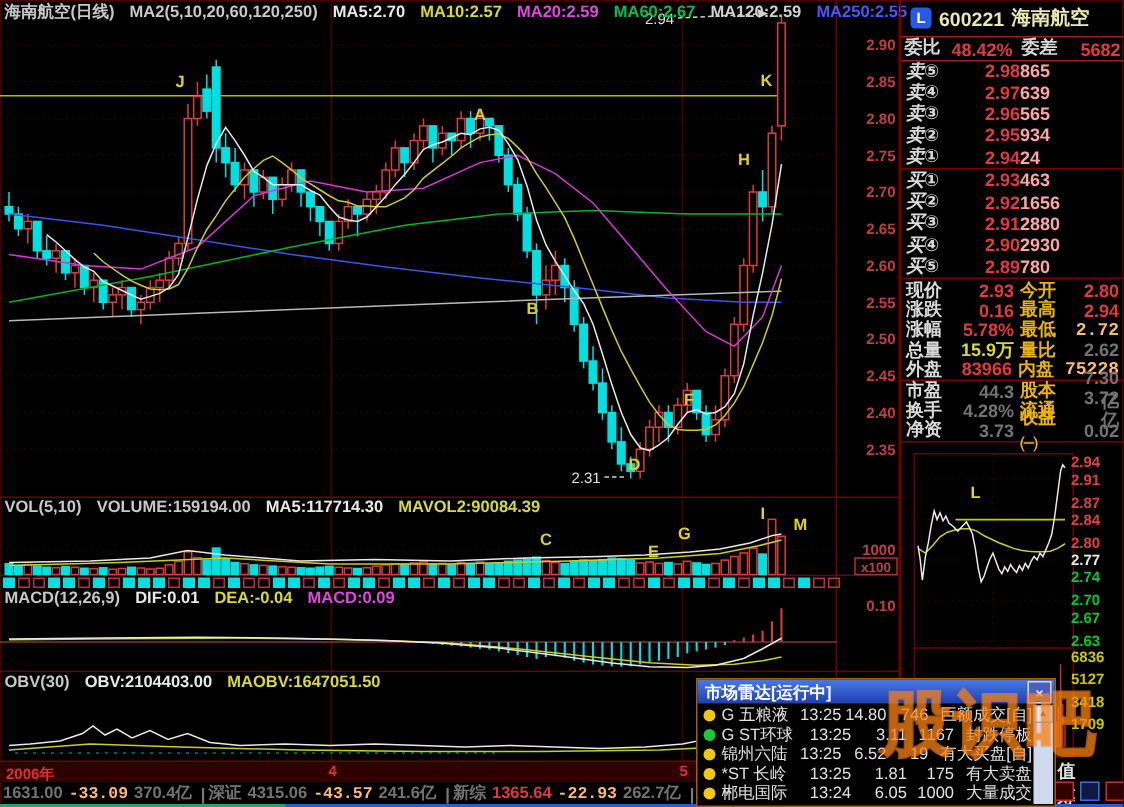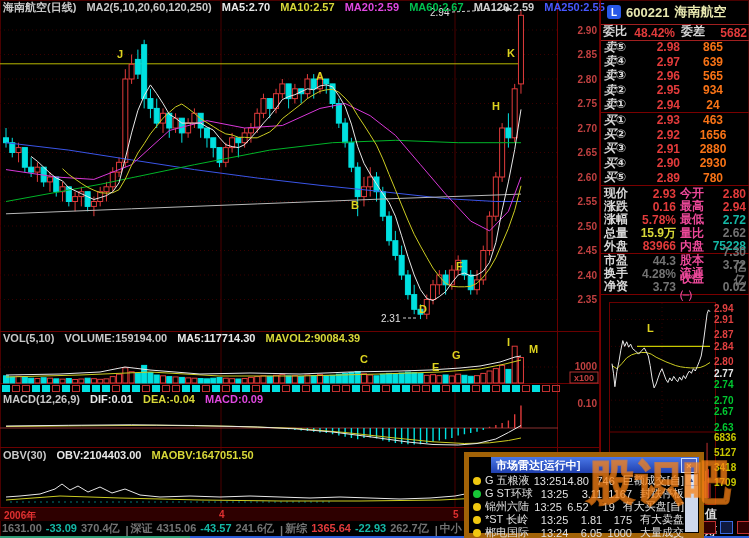--- a/index.html
+++ b/index.html
@@ -4,21 +4,21 @@
 <style>
   html,body{margin:0;padding:0;background:#222;}
   .screen{position:relative;width:749px;height:538px;background:#000;overflow:hidden;
           font-family:"Liberation Sans","DejaVu Sans",sans-serif;box-shadow:inset 0 0 0 1px #4a0000;}
   svg{position:absolute;left:0;top:0;}
   svg text{font-family:"Liberation Sans","DejaVu Sans",sans-serif;}
   .hdr{position:absolute;left:3px;white-space:nowrap;font:700 11px "Liberation Sans","DejaVu Sans",sans-serif;z-index:2;}
   .hdr span{margin-right:7px;}
   .c-wh{color:#c8c8c8;} .c-wt{color:#e8e8e8;} .c-yl{color:#d8d838;} .c-mg{color:#e048e0;}
   .c-gr{color:#00c050;} .c-bl{color:#4858ff;} .c-gy{color:#d0d0d0;}
-  .c-red{color:#e23b3b;} .c-green{color:#14b8a6;} .c-yellow{color:#d8d838;} .c-white{color:#737373;}
+  .c-red{color:#e23b3b;} .c-green{color:#fdba74;font-family:Liberation Mono, monospace;} .c-yellow{color:#d8d838;} .c-white{color:#737373;}
   .axisbar{position:absolute;left:0;top:508px;width:600px;height:13px;background:#2e0000;z-index:2;}
   .axisbar span{position:absolute;top:1px;font:700 10px "Liberation Sans",sans-serif;color:#e03030;}
   .statusbar{position:absolute;left:0;top:521px;width:600px;height:15px;z-index:4;display:flex;align-items:flex-end;
              font:700 11px "Liberation Sans",sans-serif;white-space:nowrap;padding-left:2px;}
   .statusbar .grp span{margin-right:4px;}
   .statusbar .div{color:#7a7a7a;margin:0 2px;}
   .task-green{position:absolute;left:0;top:536px;width:190px;height:2.5px;background:#2f9e77;z-index:4;}
   .task-blue{position:absolute;left:190px;top:535.5px;width:559px;height:3px;background:#2b5cd8;z-index:4;}
   .qp{position:absolute;left:600px;top:0;width:149px;height:538px;z-index:3;box-sizing:border-box;
       border-left:1px solid #7a0000;font:700 12px "Liberation Sans","DejaVu Sans",sans-serif;}
@@ -26,33 +26,33 @@
   .qp-logo{width:14px;height:14px;background:#2858e8;color:#fff;border-radius:3px;font:700 10px "Liberation Sans",sans-serif;
            display:flex;align-items:center;justify-content:center;margin-right:5px;}
   .qp-code,.qp-name{color:#e8e8b0;font-size:13px;margin-right:5px;}
   .q-weibi{height:15px;display:flex;align-items:flex-end;padding:0 2px;border-bottom:1px solid #a02020;}
   .q-weibi .lab{color:#d8d8d8;width:28px;} .q-weibi .val{width:44px;text-align:right;margin-right:6px;}
   .q-weibi .val2{flex:1;text-align:right;}
   .q-asks,.q-bids{position:absolute;left:0;right:0;border-bottom:1px solid #7a0000;}
   .q-asks{top:40px;} .q-bids{top:113px;}
   .qrow{height:14.4px;display:flex;align-items:center;padding:0 3px;}
   .qrow .ql{width:34px;color:#d8d8d8;font-style:italic;} .qrow .qpx{width:42px;text-align:right;color:#e23b3b;}
-  .qrow .qv{flex:1;text-align:center;color:#f97316;}
+  .qrow .qv{flex:1;text-align:left;color:#fca5a5;}
   .q-stats{position:absolute;top:187px;left:0;right:0;border-bottom:1px solid #7a0000;}
   .srow{height:13.2px;display:flex;align-items:center;padding:0 3px;font-size:12px;}
   .srow .l{width:30px;color:#d8d8d8;} .srow .v1{width:42px;text-align:right;margin-right:4px;}
-  .srow .l2{width:32px;color:#ec4899;} .srow .v2{flex:1;text-align:right;}
+  .srow .l2{width:32px;color:#eab308;} .srow .v2{flex:1;text-align:right;}
   .srow:nth-child(5){border-bottom:1px solid #7a0000;}
   .qp-tabs{position:absolute;top:506px;left:104px;color:#e0e0e0;font-size:12px;}
   .qp-tabs span{margin-right:10px;}
   .qp-icons{position:absolute;top:521px;left:102px;display:flex;gap:4px;}
   .qp-icons i{width:11px;height:11px;border:1px solid #c03030;background:#300000;display:block;}
   .qp-icons i:nth-child(2){border-color:#3a6ae0;background:#101a40;}
   .popup{position:absolute;left:464px;top:452px;width:240px;height:86px;background:#000;z-index:10;
-         border:5px solid #a16207;box-sizing:border-box;padding-left:22px;}
+         border:1px solid #a16207;box-sizing:border-box;}
   .popup-title{height:16px;background:linear-gradient(#4a78e8,#1f3fae);color:#fff;display:flex;align-items:center;
                font:700 11px "Liberation Sans",sans-serif;padding-left:5px;}
   .popup-close{position:absolute;right:2px;top:1px;width:14px;height:13px;background:#4a5fc0;border:1px solid #cfe0ff;
                color:#fff;font:700 9px "Liberation Sans",sans-serif;display:flex;align-items:center;justify-content:center;cursor:pointer;}
   .popup-rows{position:absolute;top:17px;left:1px;right:15px;bottom:0;}
   .prow{height:13px;display:flex;align-items:center;font:400 11px "Liberation Sans","DejaVu Sans",sans-serif;color:#e0e0e0;padding-left:3px;white-space:nowrap;}
   .prow .bell{width:8px;height:8px;border-radius:50%;margin-right:4px;flex:none;}
   .prow .nm{width:60px;} .prow .tm{width:34px;} .prow .pr{width:32px;text-align:right;}
   .prow .vo{width:32px;text-align:right;} .prow .nt{flex:1;padding-left:8px;}
   .popup-scroll{position:absolute;top:17px;right:1px;bottom:1px;width:13px;background:#cfd8ec;}

